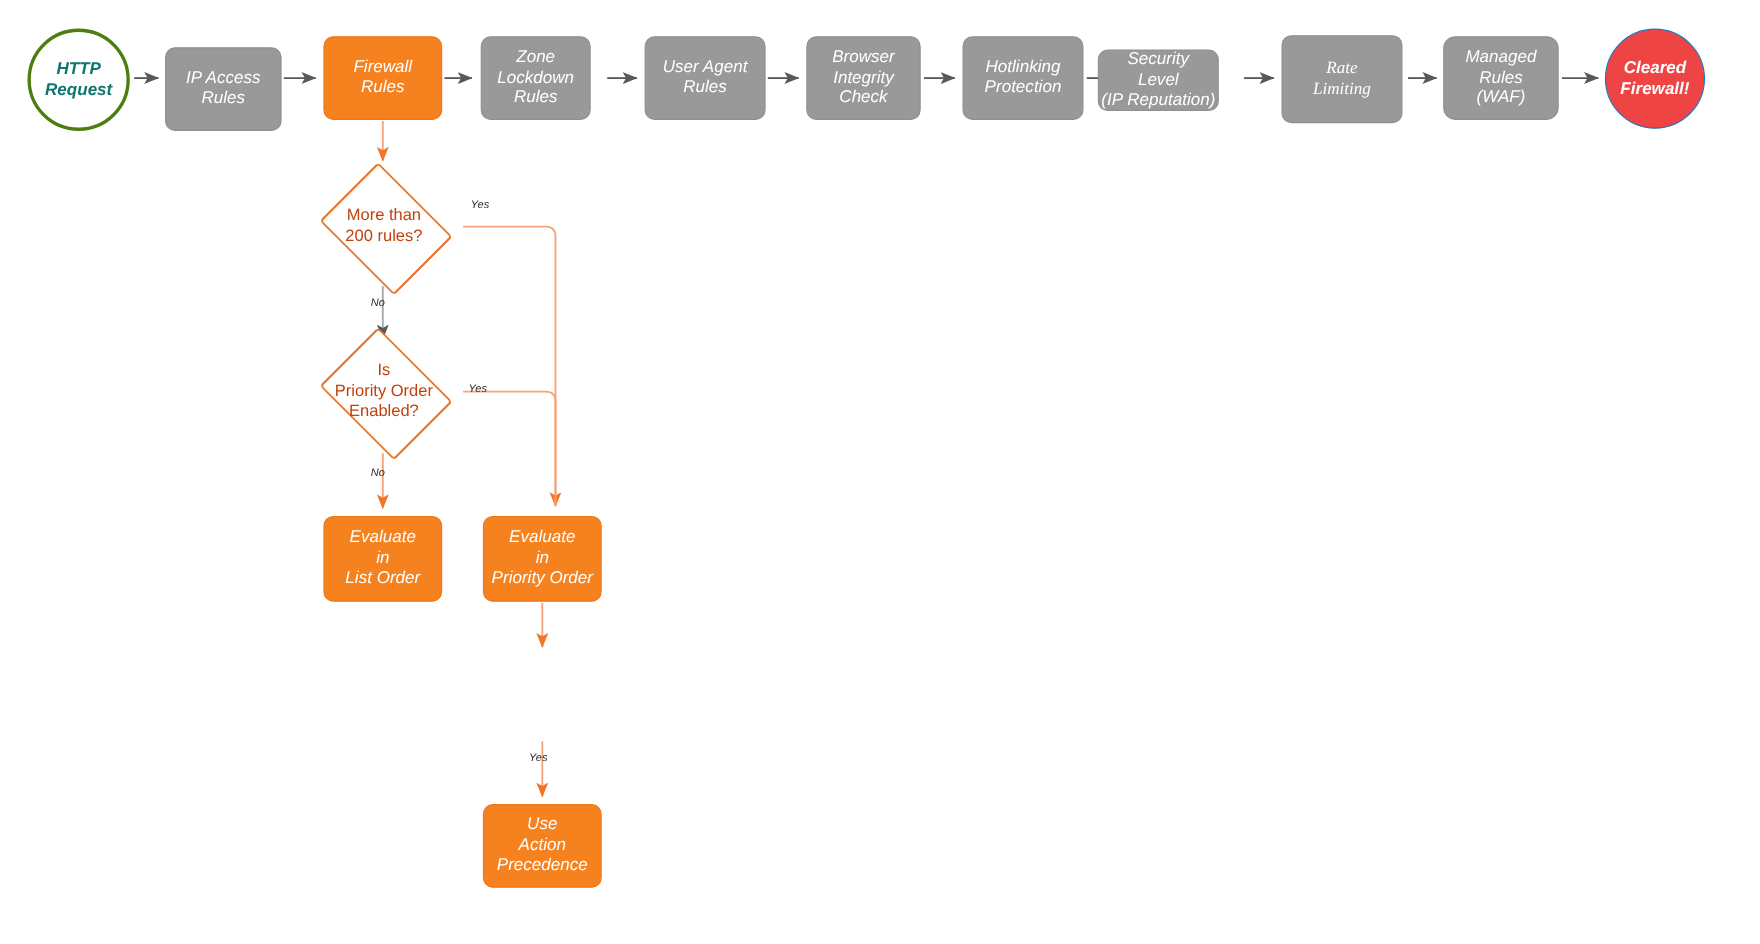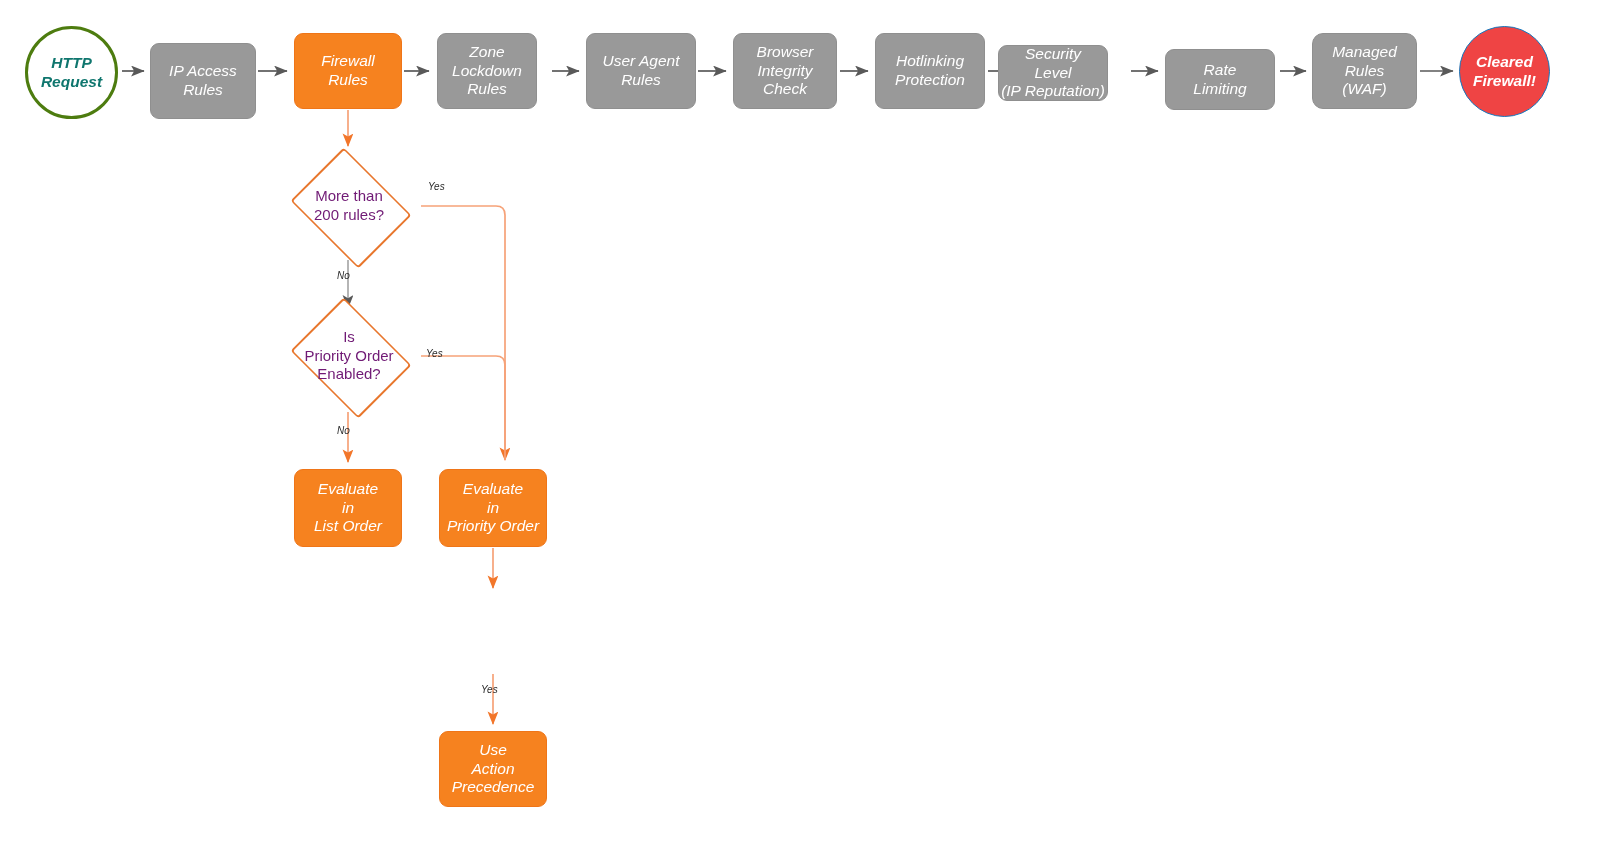--- a/index.html
+++ b/index.html
@@ -85,21 +85,21 @@
     position: absolute;
     left: 0;
     top: 0;
     width: 100%;
     height: 100%;
     display: flex;
     align-items: center;
     justify-content: center;
     text-align: center;
     font-size: 15px;
-    color: #701a75;
+    color: #c2410c;
     line-height: 1.25;
     white-space: pre-line;
   }
   
   .edge-label {
     position: absolute;
     font-style: italic;
     font-size: 10px;
     color: #2b2b2b;
     white-space: nowrap;
@@ -184,21 +184,21 @@
     <span>Hotlinking
 Protection</span>
   </div>
 
   <div class="node proc grey" style="left:998px; top:33px; width:110px; height:56px;margin-top:12px;">
     <span>Security
 Level
 (IP Reputation)</span>
   </div>
 
-  <div class="node proc grey" style="left:1165px; top:49px; width:110px; height:61px;">
+  <div class="node proc grey" style="left:1165px; top:32px; width:110px; height:80px;font-family:Liberation Serif, serif;">
     <span>Rate
 Limiting</span>
   </div>
 
   <div class="node proc grey" style="left:1312px; top:33px; width:105px; height:76px;border-radius:11px;">
     <span>Managed
 Rules
 (WAF)</span>
   </div>
 

